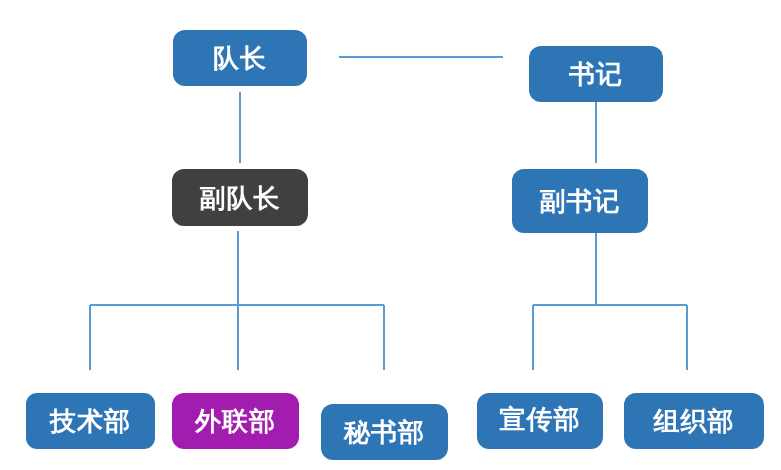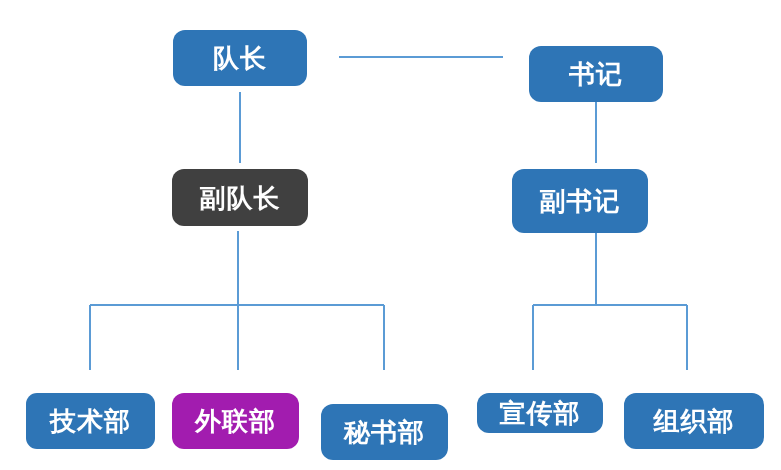--- a/index.html
+++ b/index.html
@@ -48,15 +48,15 @@
     <div class="connector" style="background: rgb(91, 155, 213); left: 533px; top: 303.75px; width: 154px; height: 2.5px;"></div>
     <div class="connector" style="background: rgb(91, 155, 213); left: 531.75px; top: 305px; width: 2.5px; height: 65px;"></div>
     <div class="connector" style="background: rgb(91, 155, 213); left: 685.75px; top: 305px; width: 2.5px; height: 65px;"></div>
     <div class="node" style="left: 173px; top: 30px; width: 134px; height: 56px; background: rgb(46, 117, 182); color: rgb(255, 255, 255);">队长</div>
     <div class="node" style="left: 529px; top: 46px; width: 134px; height: 56px; background: rgb(46, 117, 182); color: rgb(255, 255, 255);">书记</div>
     <div class="node" style="left: 172px; top: 169px; width: 136px; height: 57px; background: #404040; color: rgb(255, 255, 255);">副队长</div>
     <div class="node" style="left: 512px; top: 169px; width: 136px; height: 64px; background: rgb(46, 117, 182); color: rgb(255, 255, 255);">副书记</div>
     <div class="node" style="left: 26px; top: 393px; width: 129px; height: 56px; background: rgb(46, 117, 182); color: rgb(255, 255, 255); border-radius: 11px;">技术部</div>
     <div class="node" style="left: 172px; top: 393px; width: 127px; height: 56px; background: #a21caf; color: rgb(255, 255, 255);">外联部</div>
     <div class="node" style="left: 321px; top: 393px; width: 127px; height: 56px; background: rgb(46, 117, 182); color: rgb(255, 255, 255); margin-top: 11px;">秘书部</div>
-    <div class="node" style="left: 477px; top: 393px; width: 126px; height: 40px; background: rgb(46, 117, 182); color: rgb(255, 255, 255);">宣传部</div>
+    <div class="node" style="left: 477px; top: 393px; width: 126px; height: 56px; background: rgb(46, 117, 182); color: rgb(255, 255, 255); font-family: Liberation Mono, monospace;">宣传部</div>
     <div class="node" style="left: 624px; top: 393px; width: 140px; height: 56px; background: rgb(46, 117, 182); color: rgb(255, 255, 255);">组织部</div>
   </div>
 
 </body></html>

